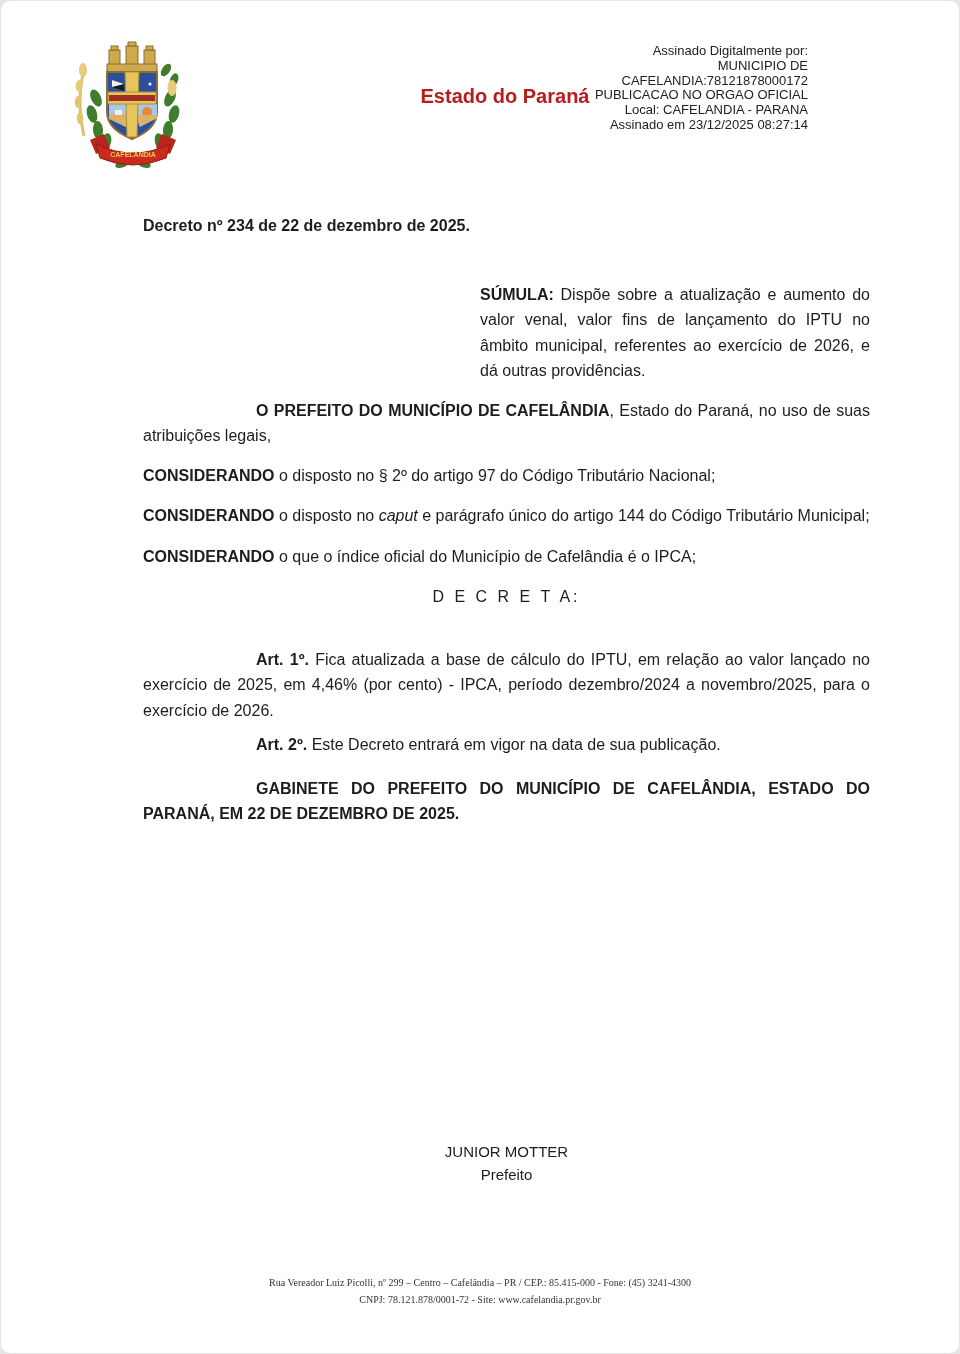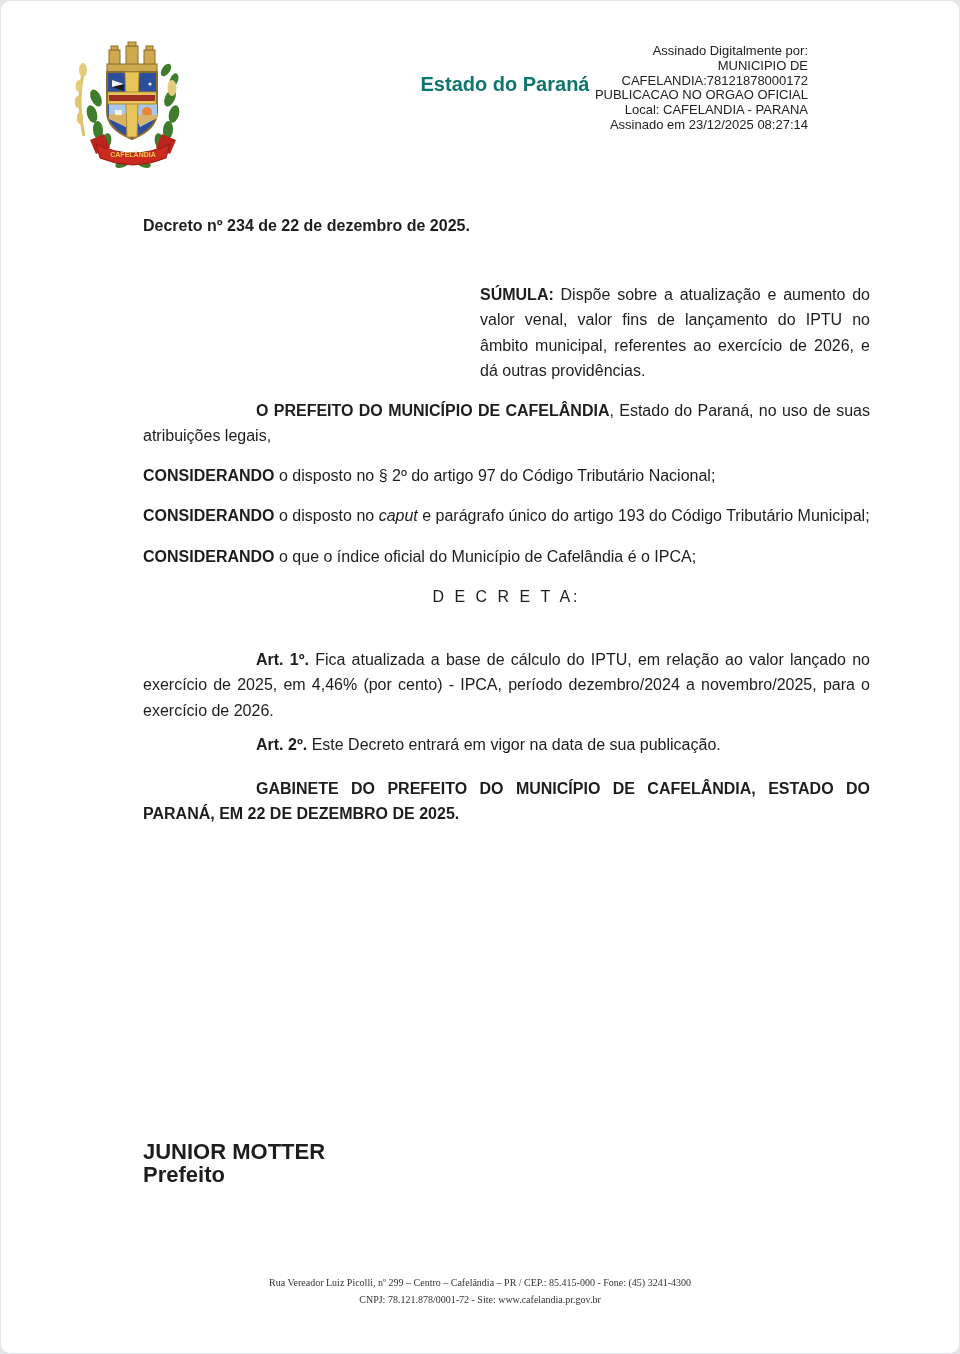--- a/index.html
+++ b/index.html
@@ -8,40 +8,40 @@
   .page {
     position:absolute; inset:0; width:960px; height:1354px;
     background:#fff; border-radius:10px;
     box-shadow: inset 0 0 0 1px #e5e6e8, 0 0 8px rgba(0,0,0,.10);
     overflow:hidden;
   }
   
   .crest { position:absolute; left:62px; top:40px; width:142px; height:130px; }
   .title-wrap { position:absolute; left:200px; top:68px; width:610px; text-align:center; z-index:3; }
   .main-title { font-size:26px; font-weight:bold; letter-spacing:0px; color:#111; }
-  .sub-title  { font-size:20px; font-weight:bold; margin-top:5px; color:#0f766e; }
+  .sub-title  { font-size:20px; font-weight:bold; margin-top:17px; color:#b91c1c; }
   .stamp {
     position:absolute; left:568px; top:44px; width:240px; z-index:2;
     font-size:13px; line-height:14.8px; color:#222;text-align:right;
   }
   
   .doc { position:absolute; left:143px; top:213px; width:727px; font-size:16px; line-height:25.5px; }
   .doc p { margin:0; }
   .justify { text-align:justify; }
   .decree-title { font-weight:bold; margin-bottom:43px !important; }
   .sumula { margin-left:337px; width:390px; margin-bottom:14px !important; text-align:justify; }
   .preamble { margin-bottom:14px !important; text-indent:113px; }
   .considerando { margin-left:113px; margin-bottom:15px !important; }
   .considerando:last-of-type { margin-bottom:25px !important; }
   .decreta { font-weight:normal; letter-spacing:3px; margin-left:53px; margin-bottom:37px !important;text-align:center; }
   .art1 { text-indent:113px; margin-bottom:9px !important; }
   .art2 { text-indent:113px; margin-bottom:18px !important; }
   .gabinete { font-weight:bold; text-indent:113px; }
-  .sig-block { position:absolute; left:143px; top:1140px; width:727px; text-align:left;
-               font-weight:bold; font-size:22px; line-height:23px; }
+  .sig-block { position:absolute; left:143px; top:1140px; width:727px; text-align:center;
+               font-weight:normal; font-size:15px; line-height:23px; }
   .footer {
     position:absolute; left:0; top:1274px; width:100%; text-align:center;
     font-family:"Liberation Serif", serif; font-size:10px; line-height:17px; color:#333;
   }
   b.inline { font-weight:bold; }
   i.inline { font-style:italic; }
 </style>
 </head>
 <body>
 
@@ -126,21 +126,21 @@
     </div>
 
     <p class="preamble justify">
       <b class="inline">O PREFEITO DO MUNICÍPIO DE CAFELÂNDIA</b><span>, Estado do Paraná, no uso de suas atribuições legais,</span>
     </p>
 
     <p class="considerando justify">
       <b class="inline">CONSIDERANDO</b><span> o disposto no § 2º do artigo 97 do Código Tributário Nacional;</span><i class="inline"></i><span></span>
     </p>
     <p class="considerando justify">
-      <b class="inline">CONSIDERANDO</b><span> o disposto no </span><i class="inline">caput</i><span> e parágrafo único do artigo 193 do Código Tributário Municipal;</span>
+      <b class="inline">CONSIDERANDO</b><span> o disposto no </span><i class="inline">caput</i><span> e parágrafo único do artigo 144 do Código Tributário Municipal;</span>
     </p>
     <p class="considerando justify">
       <b class="inline">CONSIDERANDO</b><span> o que o índice oficial do Município de Cafelândia é o IPCA;</span><i class="inline"></i><span></span>
     </p>
 
     <p class="decreta">D E C R E T A:</p>
 
     <p class="art1 justify">
       <b class="inline">Art. 1º.</b><span> Fica atualizada a base de cálculo do IPTU, em relação ao valor lançado no exercício de 2025, em 4,46% (por cento) - IPCA, período dezembro/2024 a novembro/2025, para o exercício de 2026.</span>
     </p>

